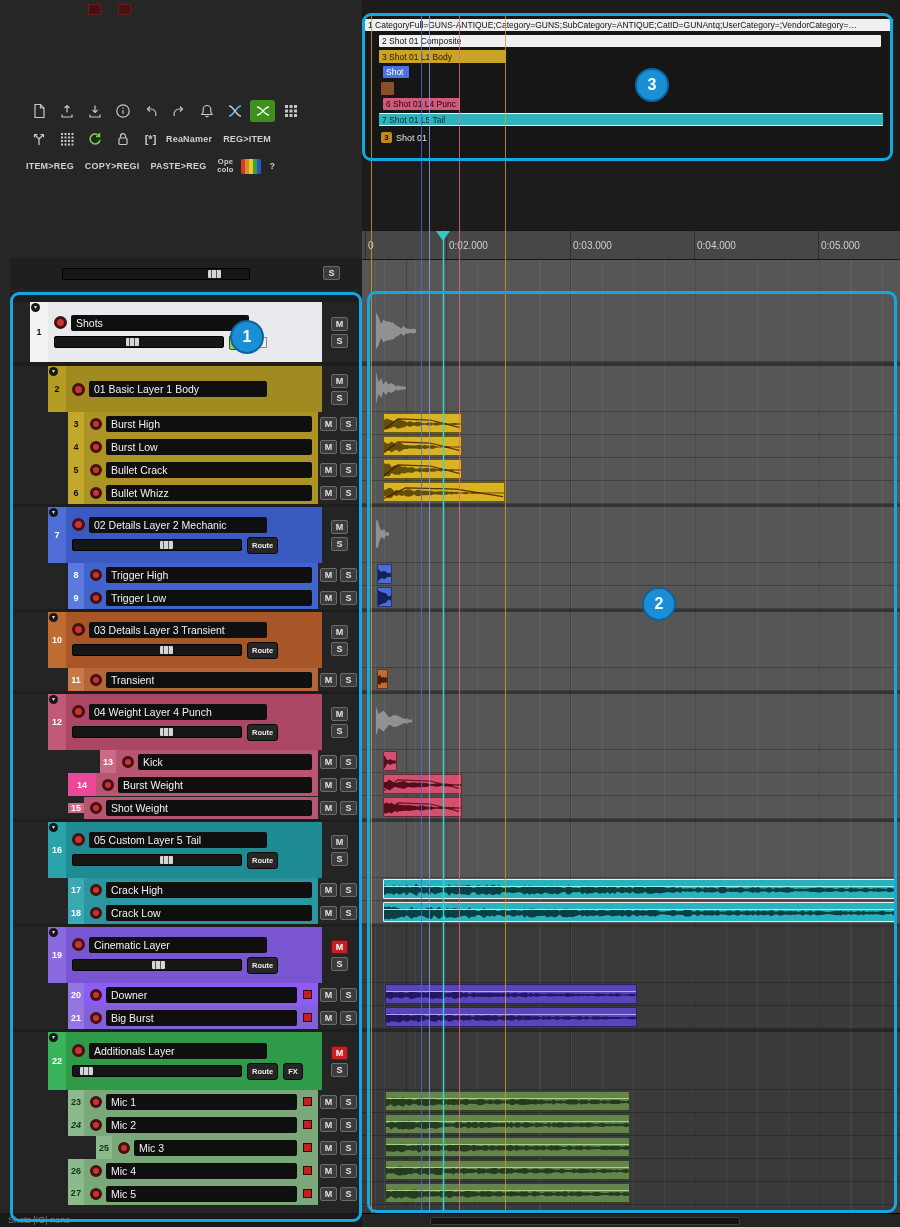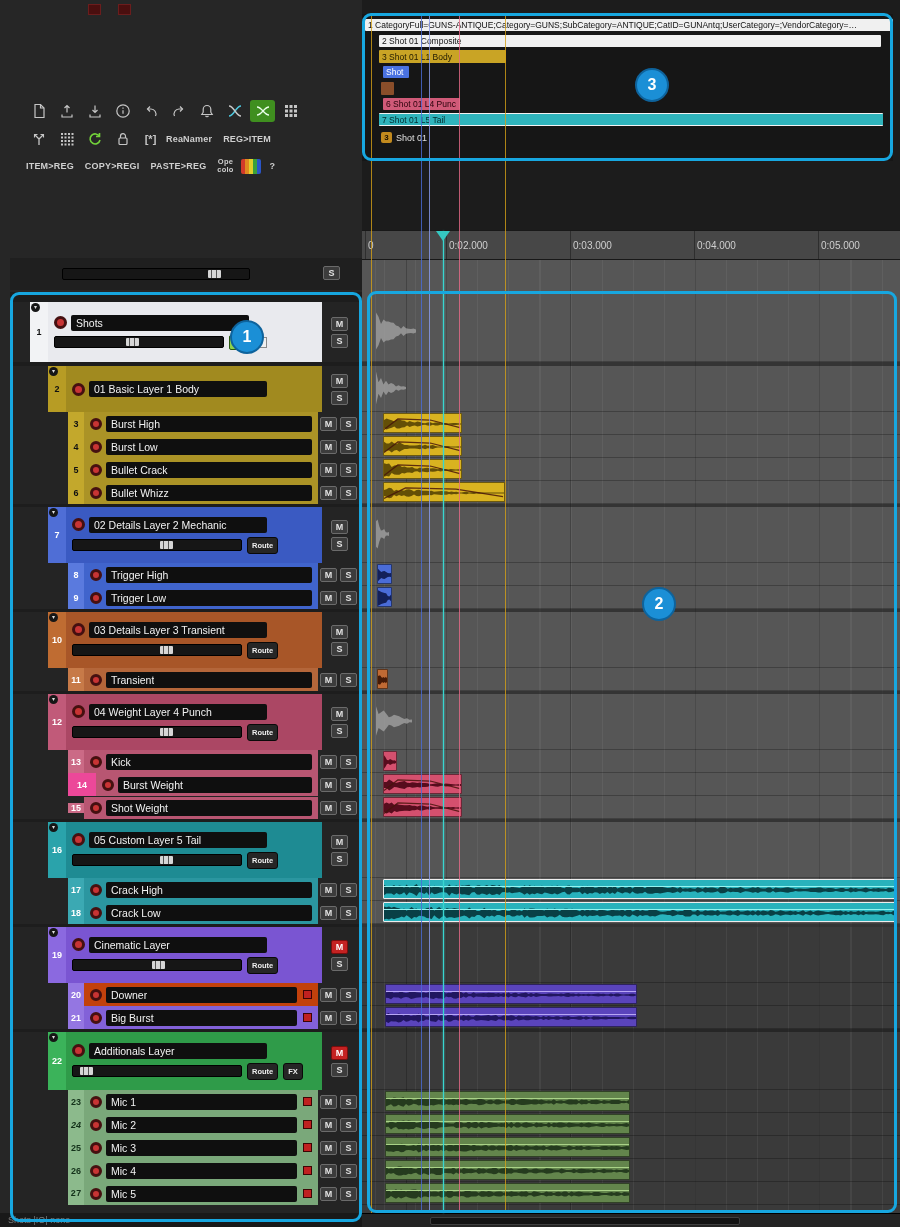--- a/index.html
+++ b/index.html
@@ -495,21 +495,21 @@
                   <div class="fhandle" style="left: calc(55% - 5px);"></div>
                 </div>
                 <button class="btn-route">Route</button>
               </div>
             </div>
             <div class="gutter stack">
               <button class="msbtn">M</button>
               <button class="msbtn">S</button>
             </div>
           </div>
-          <div class="trow" style="height: 23px;">
+          <div class="trow" style="height: 23px; padding-left: 32px;">
             <div class="indent" style="width: 58px;"></div>
             <div class="strip" style="width: 16px; background: rgb(203, 106, 134);">
               <span class="num" style="color: rgb(255, 255, 255);">13</span>
             </div>
             <div class="panel" style="background: rgb(184, 86, 114);">
               <div class="prow">
                 <div class="rec sm"></div>
                 <div class="namefield grow">
                   <span>Kick</span>
                 </div>
@@ -642,21 +642,21 @@
             <div class="gutter stack">
               <button class="msbtn red">M</button>
               <button class="msbtn">S</button>
             </div>
           </div>
           <div class="trow" style="height: 23px;">
             <div class="indent" style="width: 58px;"></div>
             <div class="strip" style="width: 16px; background: rgb(148, 118, 226);">
               <span class="num" style="color: rgb(255, 255, 255);">20</span>
             </div>
-            <div class="panel" style="background: #c2410c;">
+            <div class="panel" style="background: #8b5cf6;">
               <div class="prow">
                 <div class="rec sm"></div>
                 <div class="namefield grow">
                   <span>Downer</span>
                 </div>
                 <div class="minimute"></div>
               </div>
             </div>
             <div class="gutter inline">
               <button class="msbtn">M</button>
@@ -740,21 +740,21 @@
                   <span>Mic 2</span>
                 </div>
                 <div class="minimute"></div>
               </div>
             </div>
             <div class="gutter inline">
               <button class="msbtn">M</button>
               <button class="msbtn">S</button>
             </div>
           </div>
-          <div class="trow" style="height: 23px;">
+          <div class="trow" style="height: 23px; padding-left: 28px;">
             <div class="indent" style="width: 58px;"></div>
             <div class="strip" style="width: 16px; background: rgb(140, 186, 140);">
               <span class="num" style="color: rgb(20, 50, 26);">25</span>
             </div>
             <div class="panel" style="background: rgb(122, 168, 122);">
               <div class="prow">
                 <div class="rec sm"></div>
                 <div class="namefield grow">
                   <span>Mic 3</span>
                 </div>

